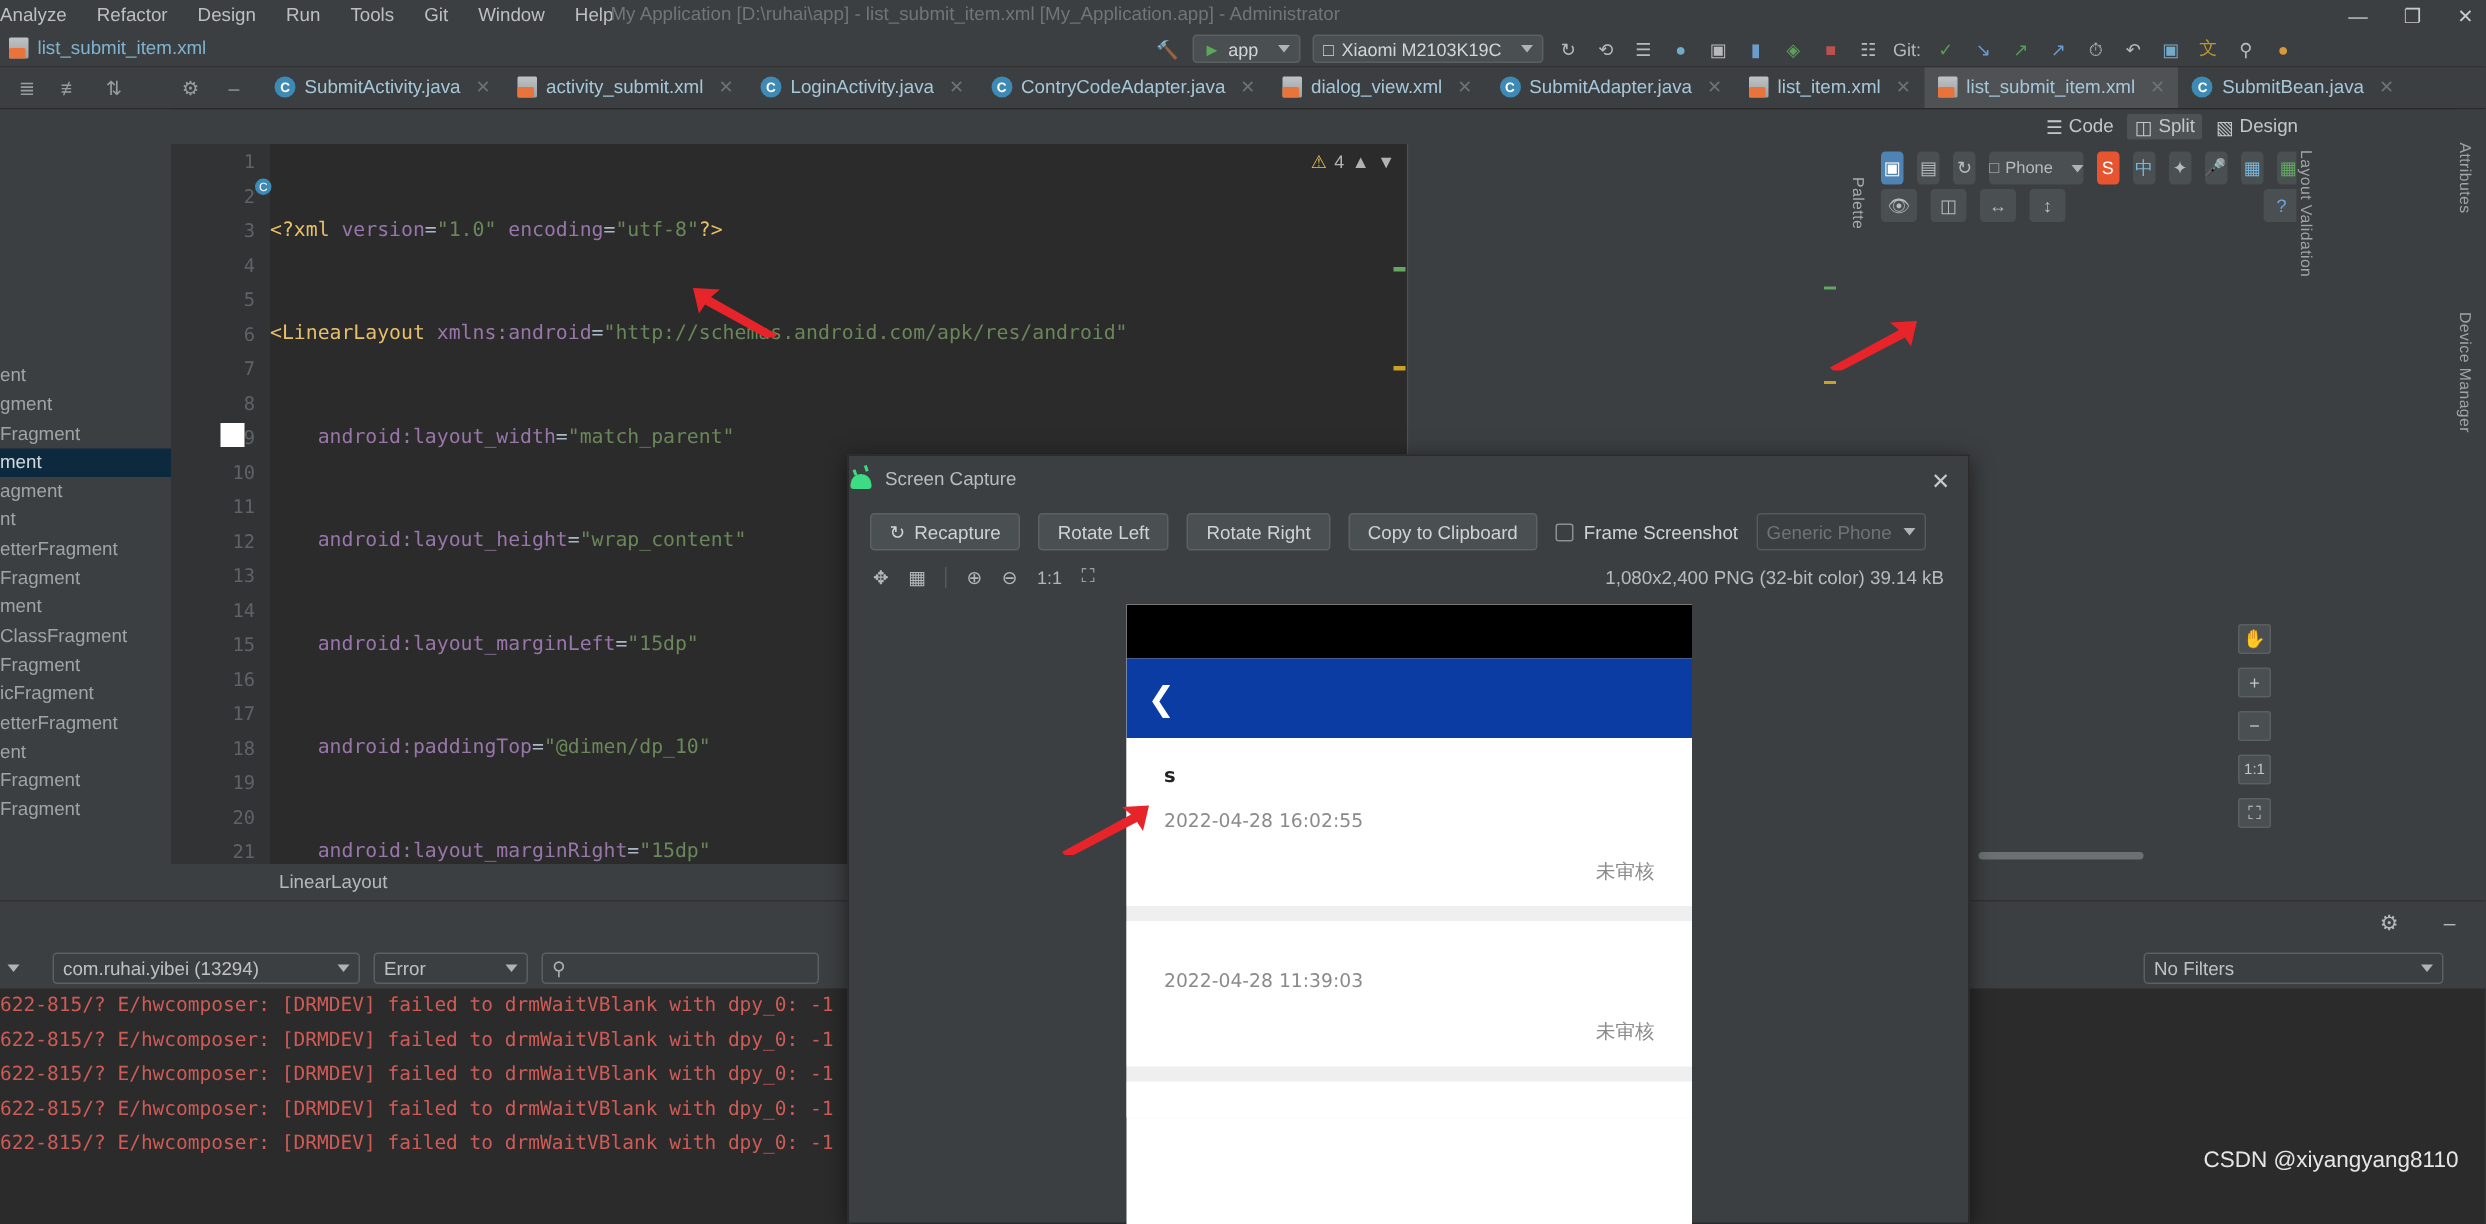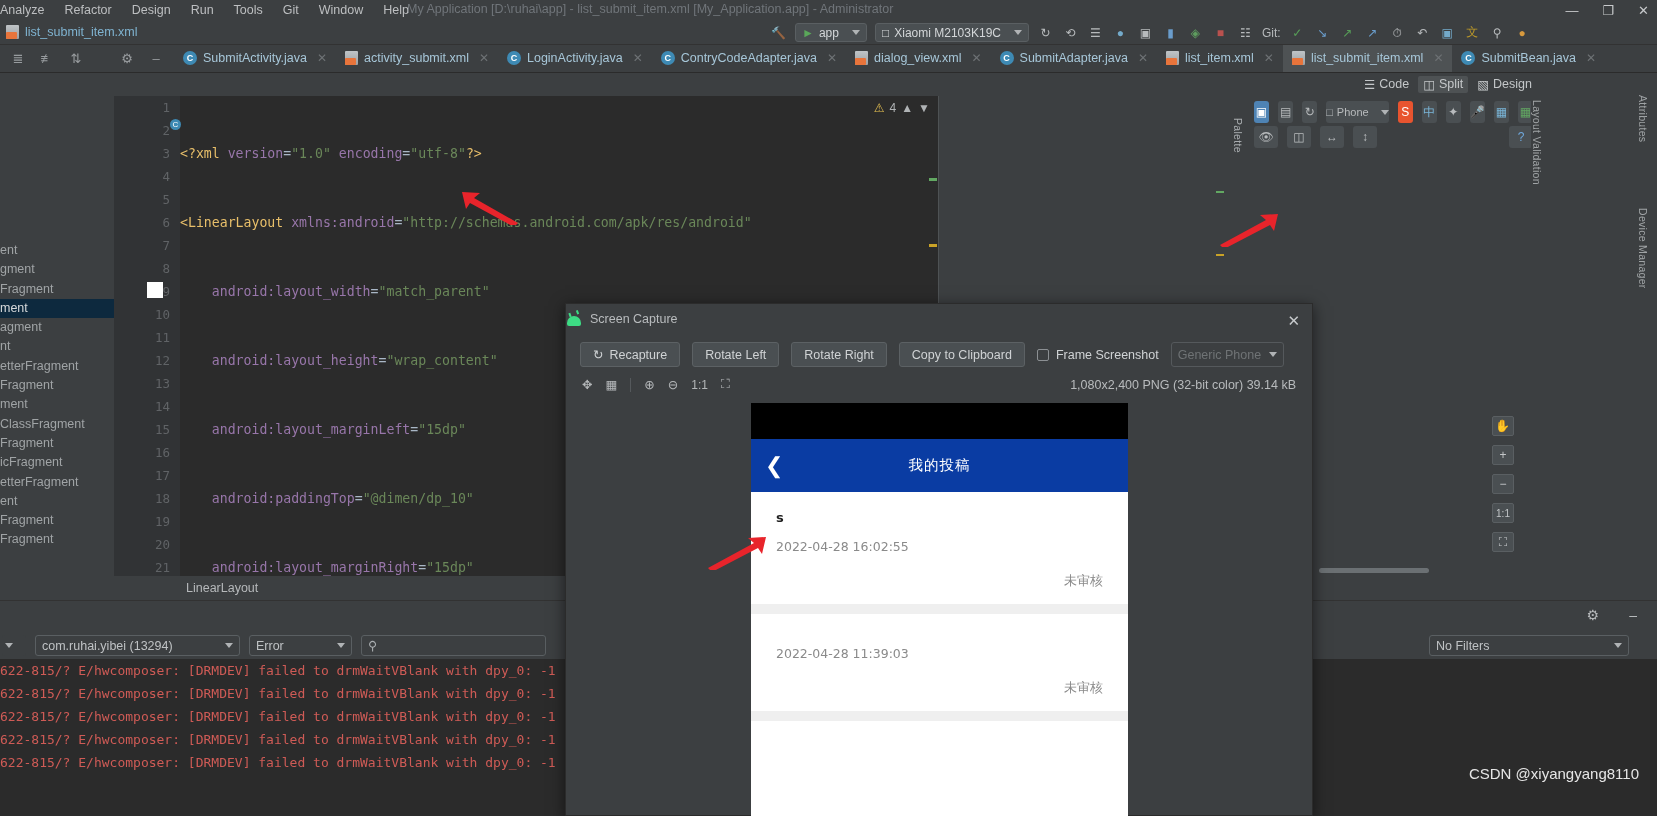--- a/index.html
+++ b/index.html
@@ -584,21 +584,20 @@
       <span>⊖</span>
       <span style="font-size:12px">1:1</span>
       <span>⛶</span>
       <span class="dlg-info">1,080x2,400 PNG (32-bit color) 39.14 kB</span>
     </div>
 
     <div class="shotwrap">
       <div class="shot-statusbar"></div>
       <div class="shot-appbar">
         <span class="shot-back">❮</span>
-        <span class="shot-apptitle">我的投稿</span>
       </div>
       <div class="shot-list">
         <div class="shot-card">
           <div class="card-title">s</div>
           <div class="card-date">2022-04-28 16:02:55</div>
           <div class="card-status">未审核</div>
         </div>
         <div class="shot-card">
           <div class="card-date">2022-04-28 11:39:03</div>
           <div class="card-status">未审核</div>

